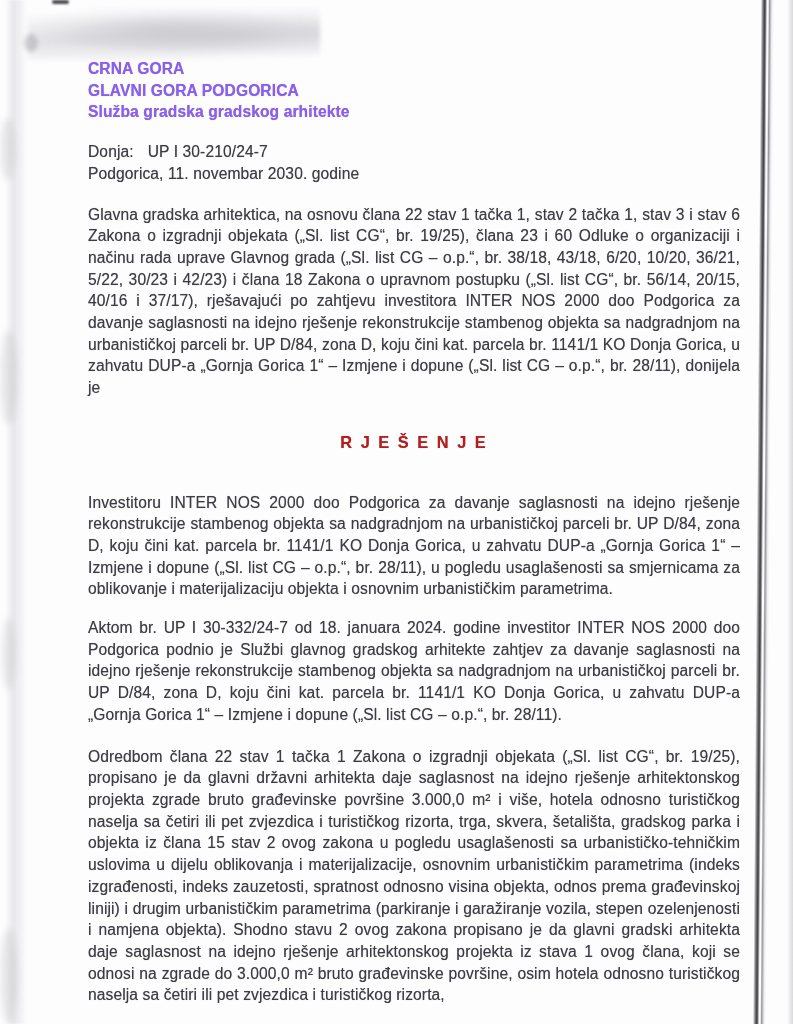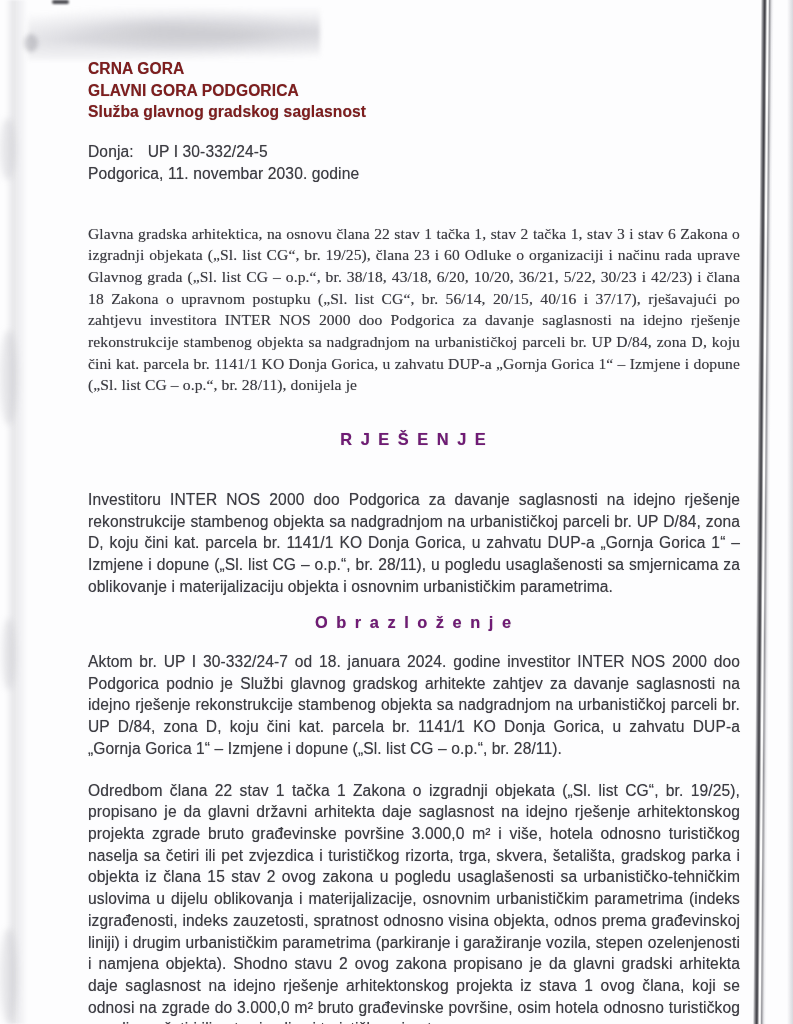--- a/index.html
+++ b/index.html
@@ -68,27 +68,27 @@
 
   
   .content {
     position: absolute; left: 88px; top: 0; width: 652px;
     color: #3c3c42;
     font-size: 15.6px;
     line-height: 21.7px;
     text-shadow: 0 0 0.7px rgba(60,60,68,0.55);
     letter-spacing: 0.1px;
   }
-  .letterhead { margin-top: 58px; font-weight: bold; color: #7f1d1d; }
+  .letterhead { margin-top: 58px; font-weight: bold; color: #8b5cf6; }
   .ref-block  { margin-top: 18px; }
   .ref-label  { display: inline-block; margin-right: 14px; }
   .para { margin: 0; text-align: justify; }
-  .intro { margin-top: 38px; font-family: Liberation Serif, serif; }
+  .intro { margin-top: 19px; }
   .heading {
-    text-align: center; font-weight: bold; color: #701a75;
+    text-align: center; font-weight: bold; color: #b91c1c;
     font-size: 16.4px; letter-spacing: 2px; white-space: pre;
   }
   .h-decision  { margin-top: 33px; }
   .p-decision  { margin-top: 38px; }
   .h-rationale { margin-top: 15px; }
   .p-r0 { margin-top: 17px; }
   .p-r1 { margin-top: 20px; }
 </style>
 </head>
 <body>
@@ -104,34 +104,33 @@
   <div class="artifact top-mark"></div>
   <div class="artifact top-mark2"></div>
   <div class="artifact page-edge-lines"></div>
   <div class="artifact edge-right-far"></div>
 
   <div class="content">
 
     <div class="letterhead">
       <div>CRNA GORA</div>
       <div>GLAVNI GORA PODGORICA</div>
-      <div>Služba glavnog gradskog saglasnost</div>
+      <div>Služba gradska gradskog arhitekte</div>
     </div>
 
     <div class="ref-block">
-      <div><span class="ref-label">Donja:</span><span>UP I 30-332/24-5</span></div>
+      <div><span class="ref-label">Donja:</span><span>UP I 30-210/24-7</span></div>
       <div>Podgorica, 11. novembar 2030. godine</div>
     </div>
 
     <p class="para intro">Glavna gradska arhitektica, na osnovu člana 22 stav 1 tačka 1, stav 2 tačka 1, stav 3 i stav 6 Zakona o izgradnji objekata („Sl. list CG“, br. 19/25), člana 23 i 60 Odluke o organizaciji i načinu rada uprave Glavnog grada („Sl. list CG – o.p.“, br. 38/18, 43/18, 6/20, 10/20, 36/21, 5/22, 30/23 i 42/23) i člana 18 Zakona o upravnom postupku („Sl. list CG“, br. 56/14, 20/15, 40/16 i 37/17), rješavajući po zahtjevu investitora INTER NOS 2000 doo Podgorica za davanje saglasnosti na idejno rješenje rekonstrukcije stambenog objekta sa nadgradnjom na urbanističkoj parceli br. UP D/84, zona D, koju čini kat. parcela br. 1141/1 KO Donja Gorica, u zahvatu DUP-a „Gornja Gorica 1“ – Izmjene i dopune („Sl. list CG – o.p.“, br. 28/11), donijela je</p>
 
     <div class="heading h-decision">R J E Š E N J E</div>
 
     <p class="para p-decision">Investitoru INTER NOS 2000 doo Podgorica za davanje saglasnosti na idejno rješenje rekonstrukcije stambenog objekta sa nadgradnjom na urbanističkoj parceli br. UP D/84, zona D, koju čini kat. parcela br. 1141/1 KO Donja Gorica, u zahvatu DUP-a „Gornja Gorica 1“ – Izmjene i dopune („Sl. list CG – o.p.“, br. 28/11), u pogledu usaglašenosti sa smjernicama za oblikovanje i materijalizaciju objekta i osnovnim urbanističkim parametrima.</p>
 
-    <div class="heading h-rationale">O b r a z l o ž e n j e</div>
 
     <p class="para p-r0">Aktom br. UP I 30-332/24-7 od 18. januara 2024. godine investitor INTER NOS 2000 doo Podgorica podnio je Službi glavnog gradskog arhitekte zahtjev za davanje saglasnosti na idejno rješenje rekonstrukcije stambenog objekta sa nadgradnjom na urbanističkoj parceli br. UP D/84, zona D, koju čini kat. parcela br. 1141/1 KO Donja Gorica, u zahvatu DUP-a „Gornja Gorica 1“ – Izmjene i dopune („Sl. list CG – o.p.“, br. 28/11).</p>
 
     <p class="para p-r1">Odredbom člana 22 stav 1 tačka 1 Zakona o izgradnji objekata („Sl. list CG“, br. 19/25), propisano je da glavni državni arhitekta daje saglasnost na idejno rješenje arhitektonskog projekta zgrade bruto građevinske površine 3.000,0 m² i više, hotela odnosno turističkog naselja sa četiri ili pet zvjezdica i turističkog rizorta, trga, skvera, šetališta, gradskog parka i objekta iz člana 15 stav 2 ovog zakona u pogledu usaglašenosti sa urbanističko-tehničkim uslovima u dijelu oblikovanja i materijalizacije, osnovnim urbanističkim parametrima (indeks izgrađenosti, indeks zauzetosti, spratnost odnosno visina objekta, odnos prema građevinskoj liniji) i drugim urbanističkim parametrima (parkiranje i garažiranje vozila, stepen ozelenjenosti i namjena objekta). Shodno stavu 2 ovog zakona propisano je da glavni gradski arhitekta daje saglasnost na idejno rješenje arhitektonskog projekta iz stava 1 ovog člana, koji se odnosi na zgrade do 3.000,0 m² bruto građevinske površine, osim hotela odnosno turističkog naselja sa četiri ili pet zvjezdica i turističkog rizorta,</p>
 
   </div>
 </div>
 
 </body></html>

